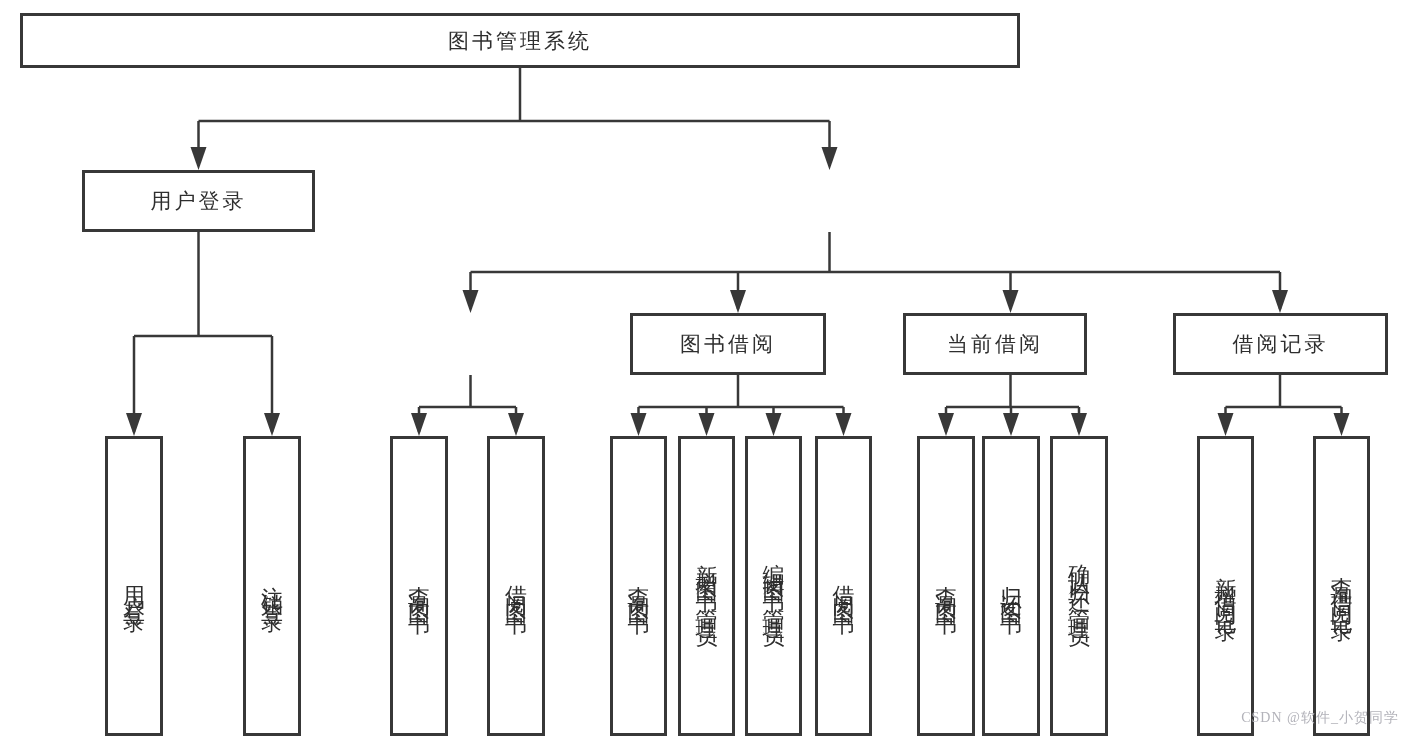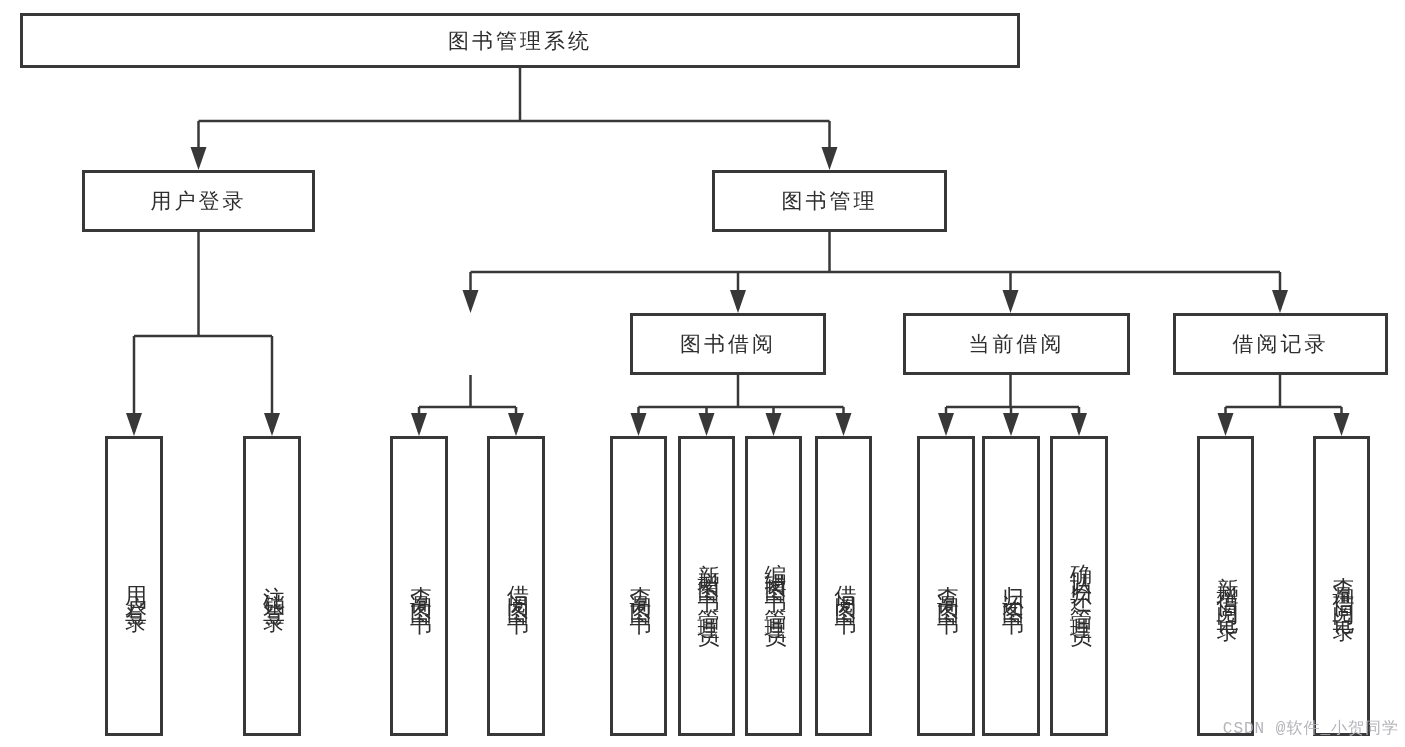--- a/index.html
+++ b/index.html
@@ -1,21 +1,21 @@
 <!DOCTYPE html>
 <html><head>
 <meta charset="utf-8">
 <style>
   html, body { margin: 0; padding: 0; background: #ffffff; }
   .canvas {
     position: relative;
     width: 1405px;
     height: 747px;
     background: #ffffff;
-    font-family: Liberation Mono, monospace;
+    font-family: Liberation Serif, serif;
     overflow: hidden;
   }
   .wires {
     position: absolute;
     left: 0; top: 0;
     width: 1405px; height: 747px;
     pointer-events: none;
   }
   .node {
     position: absolute;
@@ -35,22 +35,22 @@
   .vbox {
     writing-mode: vertical-rl;
     text-orientation: mixed;
     font-size: 22px;
     letter-spacing: 9px;
     line-height: 1;
   }
   .watermark {
     position: absolute;
     right: 6px;
-    bottom: 8px;
-    font-size: 16px;
+    bottom: 20px;
+    font-size: 14px;
     letter-spacing: 1px;
     color: #b3b3ba;
     white-space: nowrap;
   }
 </style>
 </head>
 <body>
 
 <div class="canvas">
 
@@ -116,24 +116,23 @@
       <polygon points="1011,436 1003,413 1019,413"></polygon>
       <polygon points="1079,436 1071,413 1087,413"></polygon>
       <polygon points="1225.5,436 1217.5,413 1233.5,413"></polygon>
       <polygon points="1341.5,436 1333.5,413 1349.5,413"></polygon>
     </g>
   </svg>
 
   <div class="node hbox" style="left:20px; top:13px; width:1000px; height:55px;">图书管理系统</div>
 
   <div class="node hbox" style="left:82px; top:170px; width:233px; height:62px;">用户登录</div>
-  <div class="node hbox" style="left:712px; top:170px; width:235px; height:62px;">图书管理</div>
 
   <div class="node hbox" style="left:630px; top:313px; width:196px; height:62px;">图书借阅</div>
-  <div class="node hbox" style="left:903px; top:313px; width:227px; height:62px;">当前借阅</div>
+  <div class="node hbox" style="left:903px; top:313px; width:184px; height:62px;">当前借阅</div>
   <div class="node hbox" style="left:1173px; top:313px; width:215px; height:62px;">借阅记录</div>
 
   <div class="node vbox" style="left:105px; top:436px; width:58px; height:300px;">用户登录</div>
   <div class="node vbox" style="left:243px; top:436px; width:58px; height:300px;">注销登录</div>
 
   <div class="node vbox" style="left:390px; top:436px; width:58px; height:300px;">查询图书</div>
   <div class="node vbox" style="left:487px; top:436px; width:58px; height:300px;">借阅图书</div>
 
   <div class="node vbox" style="left:610px; top:436px; width:57px; height:300px;">查询图书</div>
   <div class="node vbox" style="left:678px; top:436px; width:57px; height:300px;">新增图书（管理员）</div>

